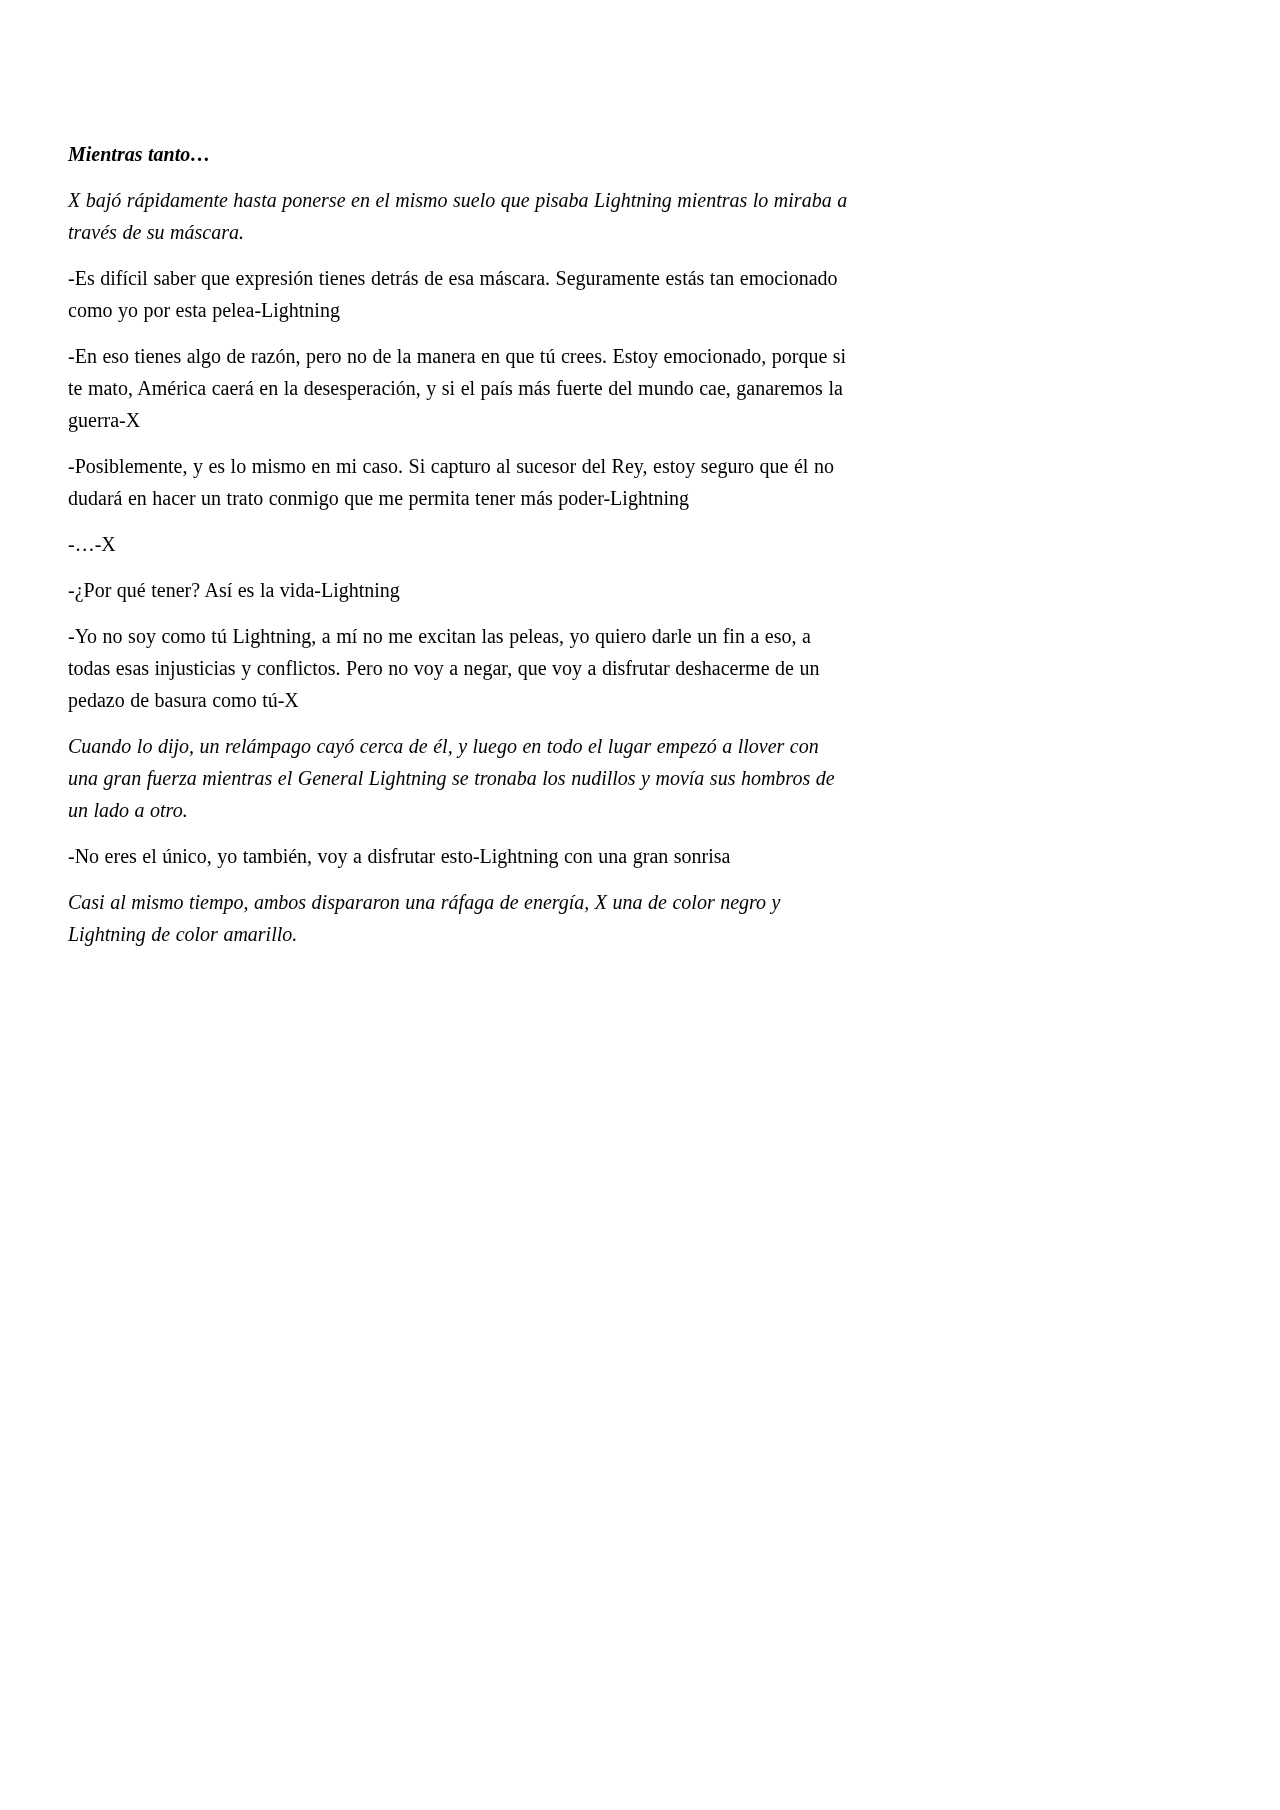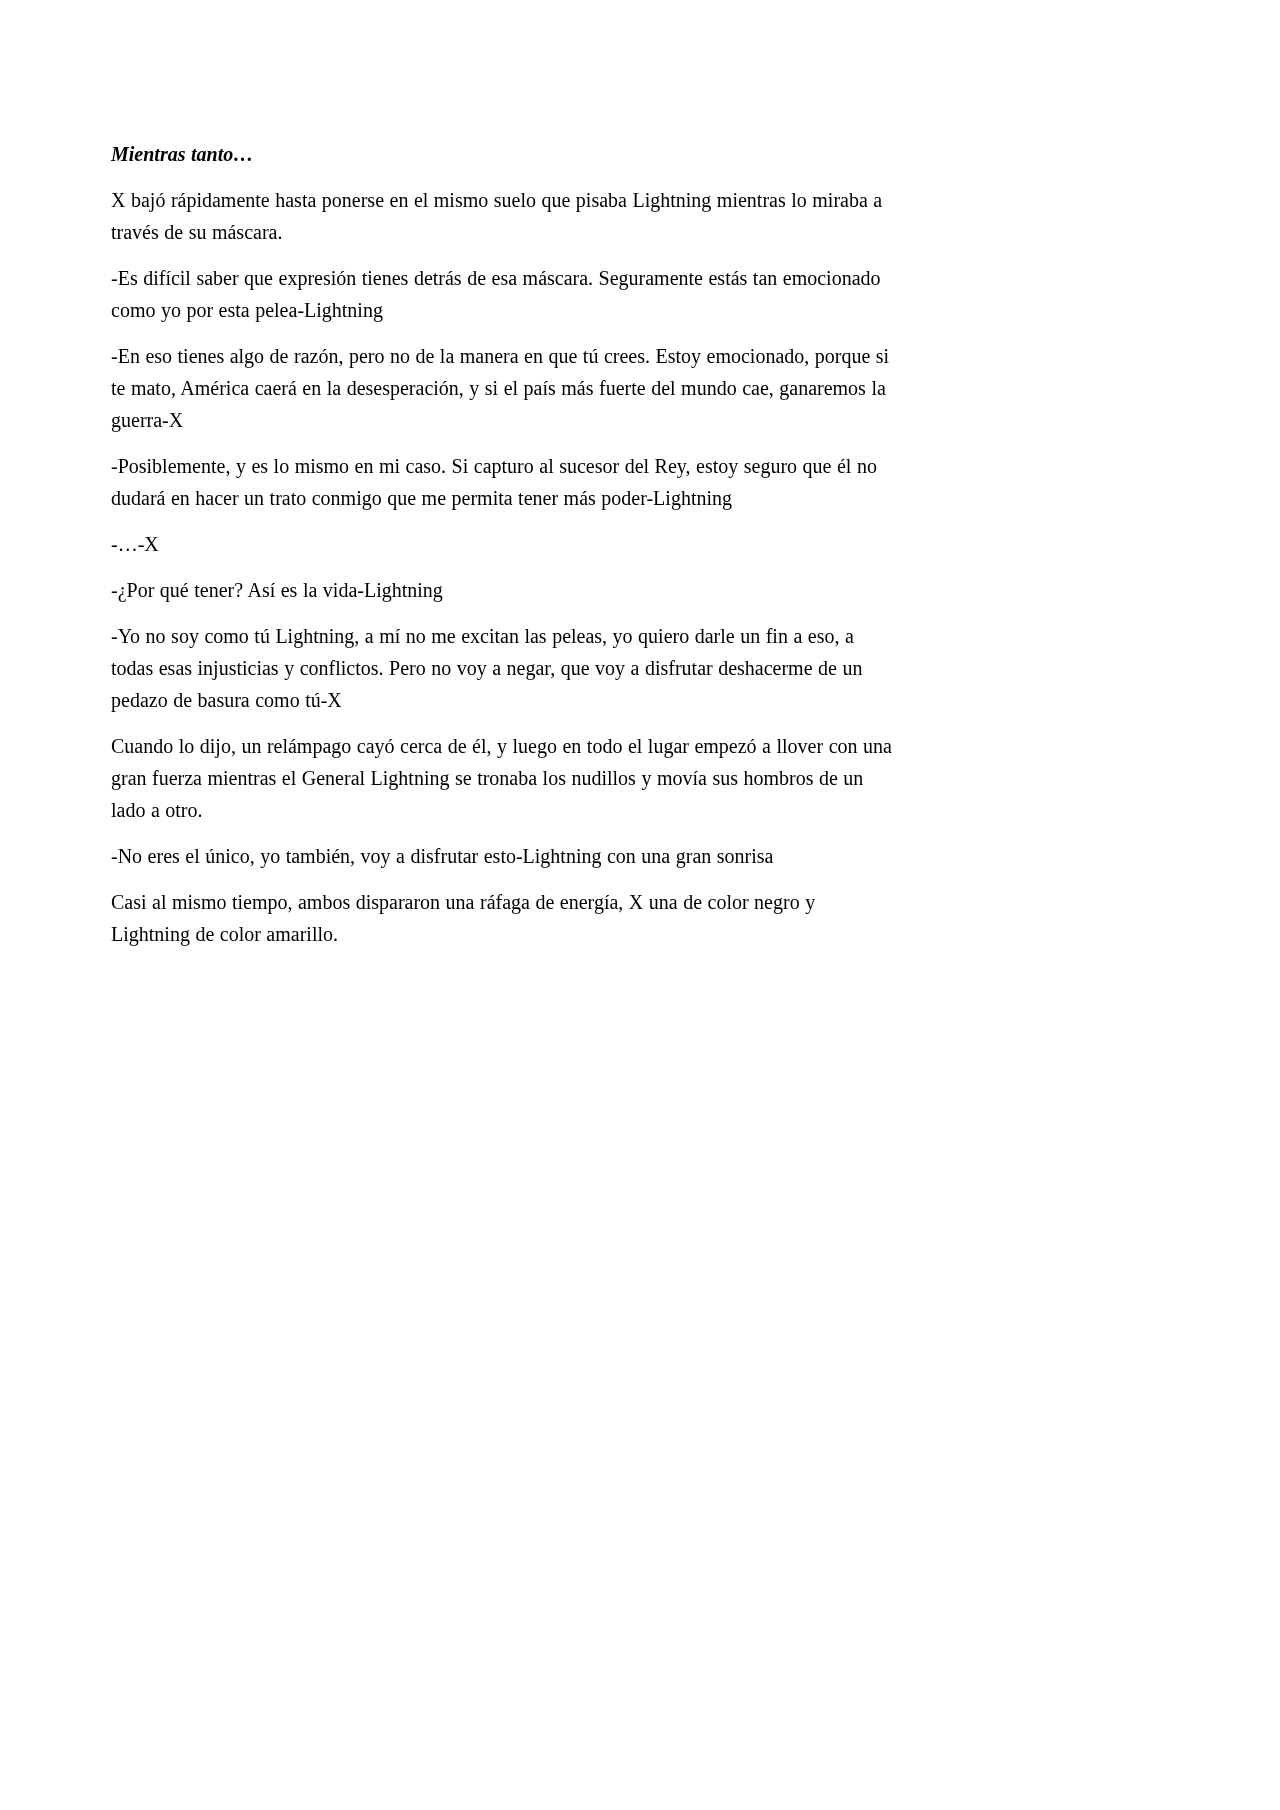--- a/index.html
+++ b/index.html
@@ -11,38 +11,39 @@
     width: 1280px;
     height: 1810px;
     font-family: "Liberation Serif", serif;
     color: #000000;
     overflow: hidden;
   }
   .page {
     box-sizing: border-box;
     width: 1280px;
     height: 1810px;
-    padding: 138px 0 0 111px;
+    padding: 138px 0 0 68px;
     background: #ffffff;
   }
   .content {
     width: 782px;
   }
   p.para {
     margin: 0 0 14px 0;
     font-size: 20px;
     line-height: 32px;
     text-align: left;
     word-spacing: 0.5px;
   }
   p.para.bold-italic {
     font-weight: bold;
     font-style: italic;
   }
   p.para.italic {
+    font-style: italic;
   }
   p.para.normal {
     font-weight: normal;
     font-style: normal;
   }
 </style>
 </head>
 <body>
 
 <div class="page">

